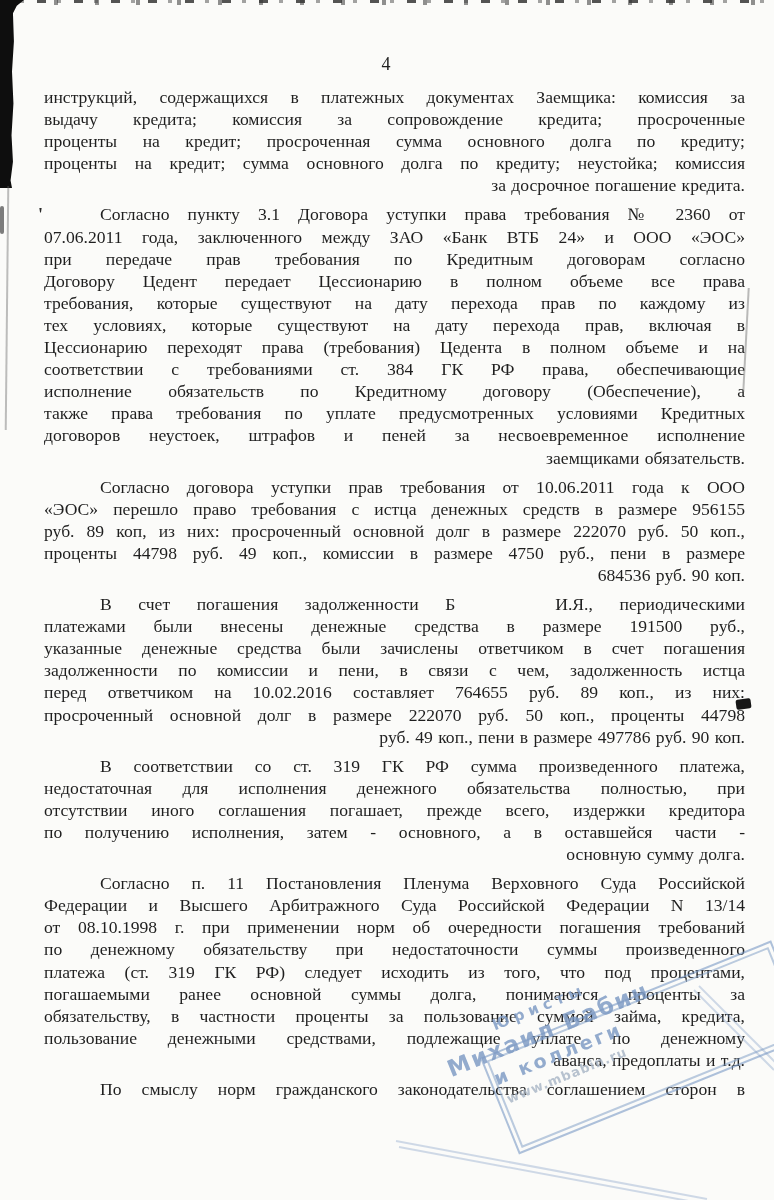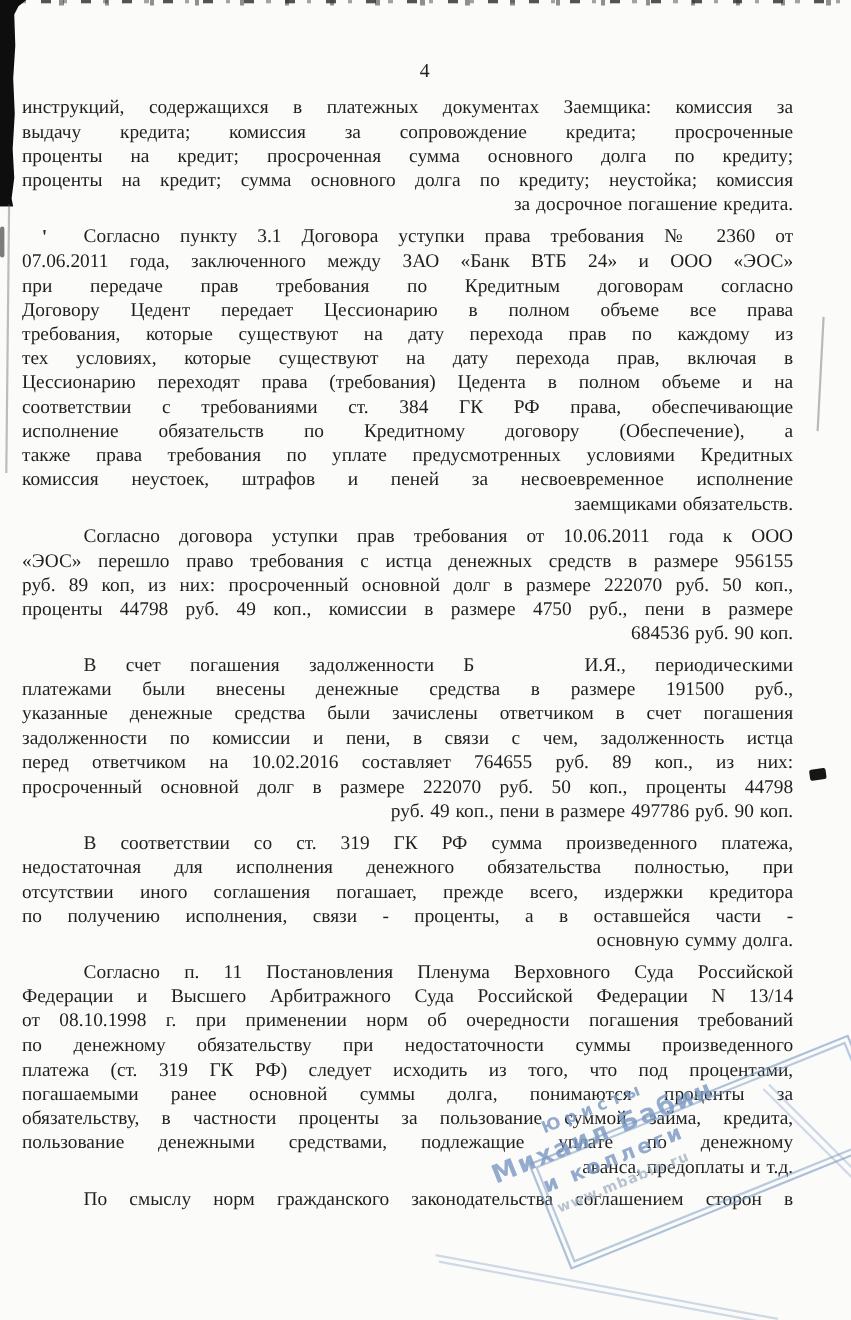--- a/index.html
+++ b/index.html
@@ -14,21 +14,21 @@
   
   .page-number{
     position:absolute;
     left:36px;top:54px;width:701px;
     text-align:center;
     font-size:18px;
     letter-spacing:1px;
   }
   .text-column{
     position:absolute;
-    left:20px;top:86px;width:701px;
+    left:44px;top:86px;width:701px;
   }
   .para{margin:0 0 7px 0;}
   .line{
     height:22.1px;
     line-height:22.1px;
     font-size:17.6px;
     overflow:hidden;
     text-align:right;
     word-spacing:1px;
   }
@@ -117,21 +117,21 @@
       <div class="line just ind">Согласно пункту 3.1 Договора уступки права требования № 2360 от</div>
       <div class="line just">07.06.2011 года, заключенного между ЗАО «Банк ВТБ 24» и ООО «ЭОС»</div>
       <div class="line just">при передаче прав требования по Кредитным договорам согласно</div>
       <div class="line just">Договору Цедент передает Цессионарию в полном объеме все права</div>
       <div class="line just">требования, которые существуют на дату перехода прав по каждому из</div>
       <div class="line just">тех условиях, которые существуют на дату перехода прав, включая в</div>
       <div class="line just">Цессионарию переходят права (требования) Цедента в полном объеме и на</div>
       <div class="line just">соответствии с требованиями ст. 384 ГК РФ права, обеспечивающие</div>
       <div class="line just">исполнение обязательств по Кредитному договору (Обеспечение), а</div>
       <div class="line just">также права требования по уплате предусмотренных условиями Кредитных</div>
-      <div class="line just">комиссия неустоек, штрафов и пеней за несвоевременное исполнение</div>
+      <div class="line just">договоров неустоек, штрафов и пеней за несвоевременное исполнение</div>
       <div class="line">заемщиками обязательств.</div>
     </div>
     <div class="para">
       <div class="line just ind">Согласно договора уступки прав требования от 10.06.2011 года к ООО</div>
       <div class="line just">«ЭОС» перешло право требования с истца денежных средств в размере 956155</div>
       <div class="line just">руб. 89 коп, из них: просроченный основной долг в размере 222070 руб. 50 коп.,</div>
       <div class="line just">проценты 44798 руб. 49 коп., комиссии в размере 4750 руб., пени в размере</div>
       <div class="line">684536 руб. 90 коп.</div>
     </div>
     <div class="para">
@@ -140,21 +140,21 @@
       <div class="line just">указанные денежные средства были зачислены ответчиком в счет погашения</div>
       <div class="line just">задолженности по комиссии и пени, в связи с чем, задолженность истца</div>
       <div class="line just">перед ответчиком на 10.02.2016 составляет 764655 руб. 89 коп., из них:</div>
       <div class="line just">просроченный основной долг в размере 222070 руб. 50 коп., проценты 44798</div>
       <div class="line">руб. 49 коп., пени в размере 497786 руб. 90 коп.</div>
     </div>
     <div class="para">
       <div class="line just ind">В соответствии со ст. 319 ГК РФ сумма произведенного платежа,</div>
       <div class="line just">недостаточная для исполнения денежного обязательства полностью, при</div>
       <div class="line just">отсутствии иного соглашения погашает, прежде всего, издержки кредитора</div>
-      <div class="line just">по получению исполнения, связи - проценты, а в оставшейся части -</div>
+      <div class="line just">по получению исполнения, затем - основного, а в оставшейся части -</div>
       <div class="line">основную сумму долга.</div>
     </div>
     <div class="para">
       <div class="line just ind">Согласно п. 11 Постановления Пленума Верховного Суда Российской</div>
       <div class="line just">Федерации и Высшего Арбитражного Суда Российской Федерации N 13/14</div>
       <div class="line just">от 08.10.1998 г. при применении норм об очередности погашения требований</div>
       <div class="line just">по денежному обязательству при недостаточности суммы произведенного</div>
       <div class="line just">платежа (ст. 319 ГК РФ) следует исходить из того, что под процентами,</div>
       <div class="line just">погашаемыми ранее основной суммы долга, понимаются проценты за</div>
       <div class="line just">обязательству, в частности проценты за пользование суммой займа, кредита,</div>

